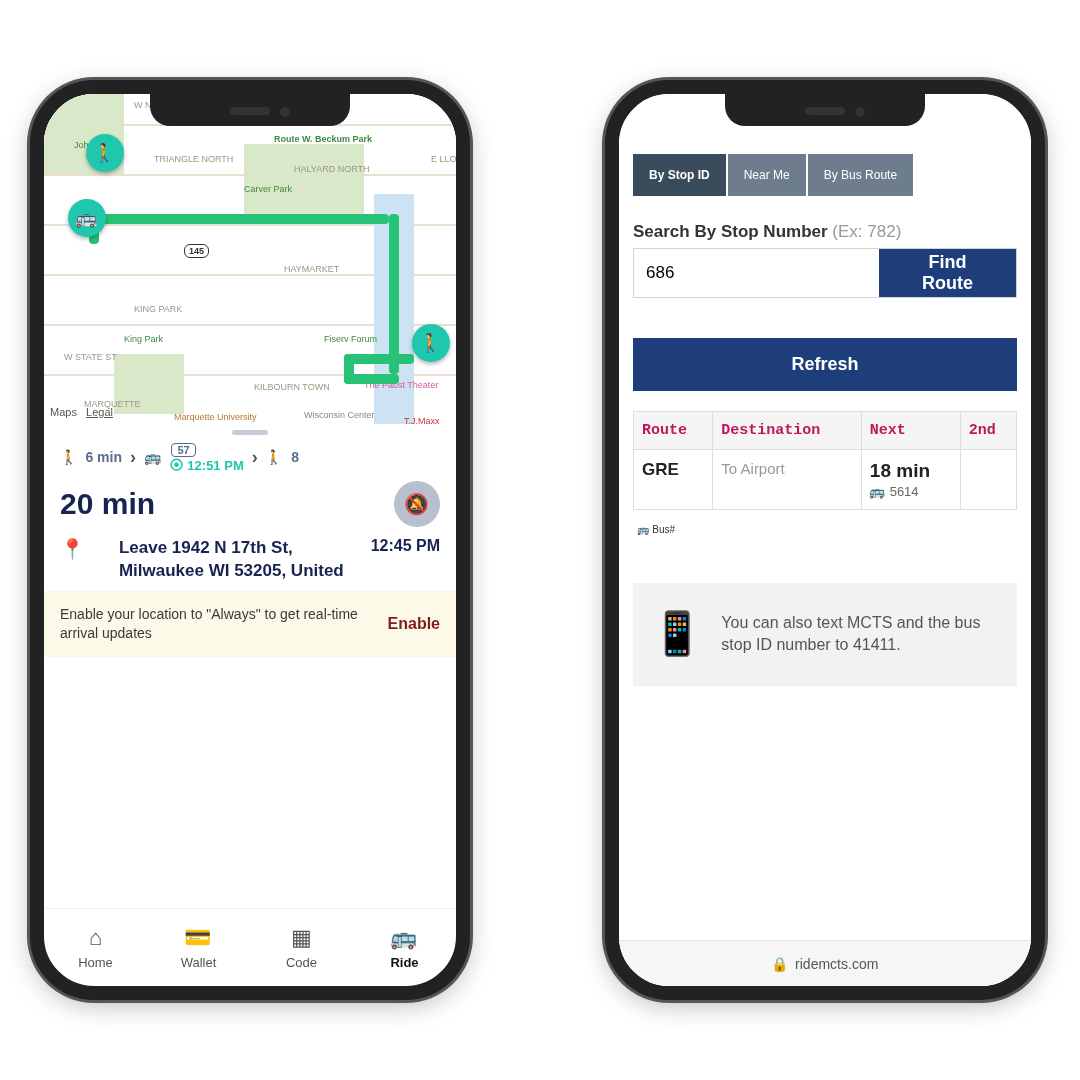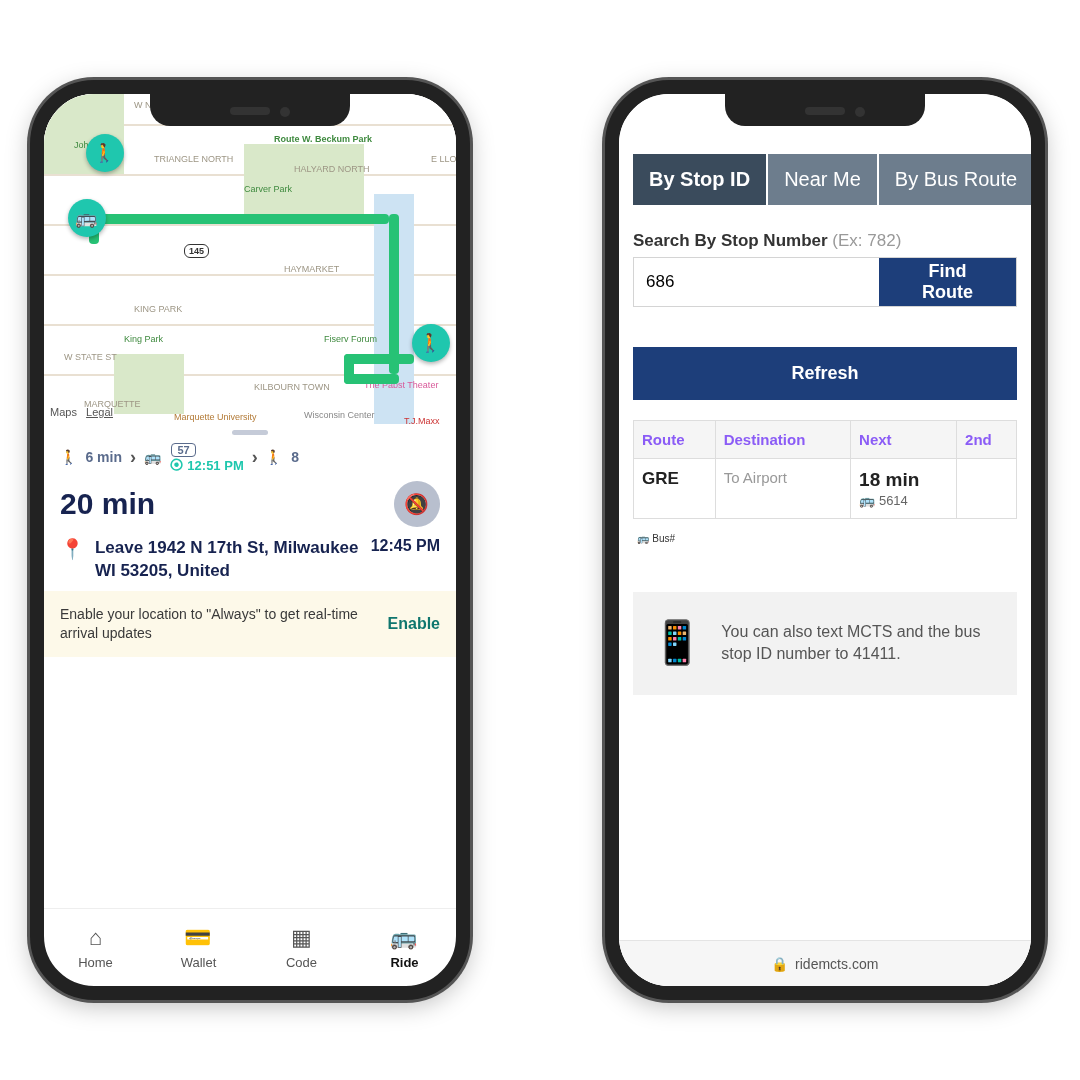--- a/index.html
+++ b/index.html
@@ -85,46 +85,46 @@
   .total-row h2 { font-size:30px; font-weight:700; color:#172350; flex:1;}
   .bell {
     width:46px; height:46px; border-radius:50%; background:#b8bfce;
     display:flex; align-items:center; justify-content:center; color:#fff; font-size:20px;
   }
   .leave {
     display:flex; padding:8px 16px; gap:10px; align-items:flex-start;
     color:#172350; font-size:17px; font-weight:600;
   }
   .leave .pinico{ color:#7a84a0; font-size:20px;}
-  .leave .addr { flex:1; line-height:1.35;}
+  .leave .addr { flex:1; line-height:1.35;margin-left:24px;}
   .leave .t { font-size:16px; color:#172350; font-weight:600;}
   .banner {
     background:#fdf9e9; padding:14px 16px;
     display:flex; align-items:center; gap:16px;
     font-size:14px; color:#3a3a3a; line-height:1.35;
   }
   .banner .msg{flex:1;}
-  .banner .act{ color:#0f766e; font-weight:700; font-size:16px;}
+  .banner .act{ color:#7f1d1d; font-weight:700; font-size:16px;}
   .tabbar {
     margin-top:auto; height:78px; display:flex; border-top:1px solid #eee;
   }
   .tabbar .tab {
     flex:1; display:flex; flex-direction:column; align-items:center; justify-content:center;
     gap:4px; font-size:13px; color:#555;
   }
   .tabbar .tab.active { color:#111; font-weight:700;}
   .tabbar .ico{ font-size:22px;}
 
   
   .r-screen { padding-top:50px; display:flex; flex-direction:column; height:100%; background:#fff;}
   .tabs3 {
     display:flex; margin:10px 14px 0; position:relative;
   }
   .tabs3 .t3 {
-    flex:0 0 auto; padding:14px 16px; font-size:20px; color:#fff;
+    flex:0 0 auto; padding:14px 16px; font-size:12px; color:#fff;
     background:#6d7d8d; border-right:2px solid #fff; font-weight:500;
   }
   .tabs3 .t3.active { background:#3a4b5c; font-weight:600; position:relative;}
   .tabs3 .t3.active::after{
     content:""; position:absolute; left:22px; bottom:-9px;
     border:9px solid transparent; border-top-color:#3a4b5c;
   }
   .search-lbl { padding:26px 14px 6px; font-size:17px; color:#333; }
   .search-lbl b{ font-weight:800;}
   .search-lbl .ex{ color:#999; font-weight:400;}
@@ -143,21 +143,21 @@
     text-align:center; padding:16px; font-size:18px; font-weight:700;
   }
   .stop-title { padding:6px 14px 14px; font-size:17px; font-weight:800; color:#333;
     line-height:1.35; letter-spacing:.5px;}
   .rt-table {
     margin:0 14px; border:1px solid #ddd; font-size:15px; border-collapse:collapse; width:calc(100% - 28px);
   }
   .rt-table th, .rt-table td {
     border:1px solid #ddd; padding:10px 8px; text-align:left; vertical-align:top;
   }
-  .rt-table th { background:#f5f5f5; color:#8b5cf6; font-weight:600;}
+  .rt-table th { background:#f5f5f5; color:#be185d; font-weight:600;font-family:Liberation Mono, monospace;}
   .rt-table .rte { font-weight:800; font-size:17px; color:#222;}
   .rt-table .dest{ color:#999;}
   .rt-table .next b{ display:block; font-size:19px; color:#222;}
   .rt-table .next small{ color:#666; font-size:13px;}
   .busnum-line { padding:14px 18px; font-size:10px; color:#333;}
   .text-tip {
     margin:34px 14px 0; background:#f2f2f2; padding:22px 18px;
     display:flex; gap:18px; align-items:center; font-size:16px; color:#555; line-height:1.4;
   }
   .text-tip .phic{ font-size:42px; color:#222;}

